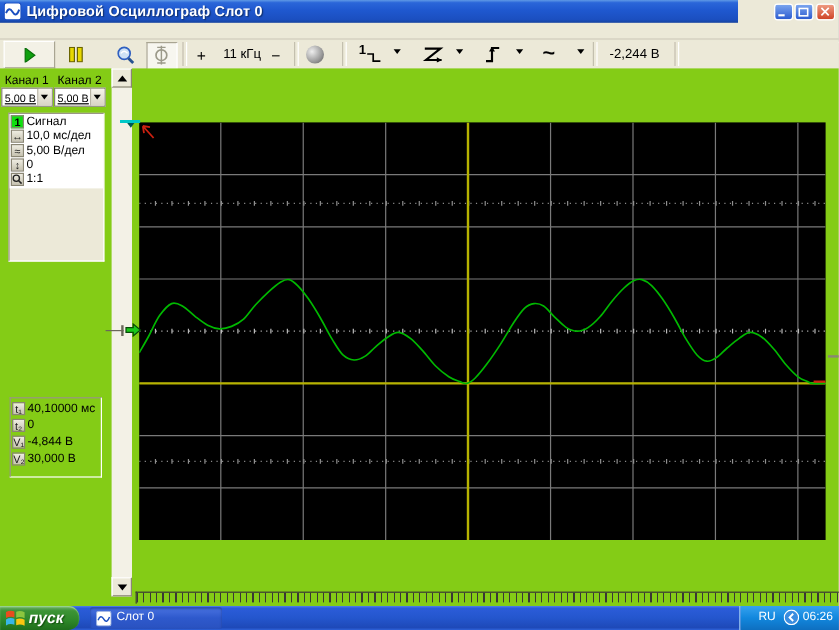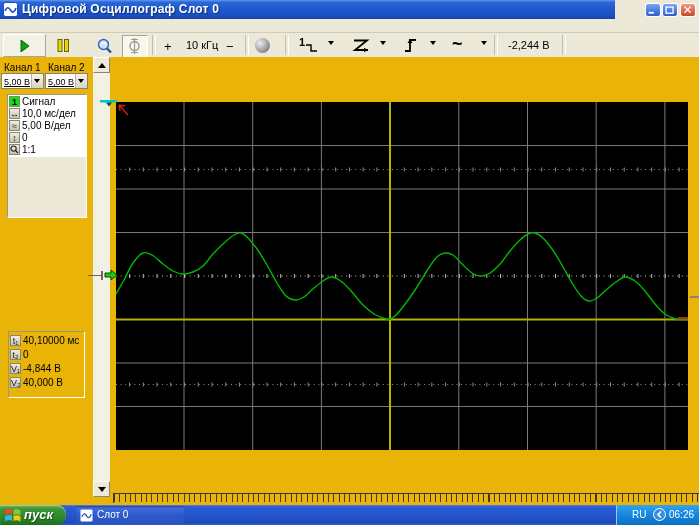--- a/index.html
+++ b/index.html
@@ -16,21 +16,21 @@
   .winbtn.close{left:680px;background:linear-gradient(180deg,#ee9a80,#cf4527);}
   .winbtn svg{display:block;}
   .menubar{position:absolute;left:0;top:19px;width:699px;height:14px;background:#ece9d8;font-size:11px;color:#000;}
   .menubar span{position:absolute;top:1px;}
   .menu-sep{position:absolute;left:0;top:32px;width:699px;height:2px;border-top:1px solid #cfccbc;border-bottom:1px solid #fff;}
   .toolbar{position:absolute;left:0;top:34px;width:699px;height:23px;background:#ece9d8;font-size:11px;}
   .tb-sep{position:absolute;top:1px;width:2px;height:20px;border-left:1px solid #c3bfae;border-right:1px solid #fff;}
   .tb-txt{position:absolute;top:5px;color:#000;}
   .playbtn{position:absolute;left:3px;top:0px;width:41px;height:21px;background:#f3f1e6;border:1px solid;border-color:#fff #a9a592 #a9a592 #fff;}
   .ddarrow{position:absolute;top:7px;width:0;height:0;border-left:3px solid transparent;border-right:3px solid transparent;border-top:4px solid #000;}
-  .client{position:absolute;left:0;top:57px;width:699px;height:448px;background:#eab308;}
+  .client{position:absolute;left:0;top:57px;width:699px;height:448px;background:#84cc16;}
   .chlabel{position:absolute;top:5px;font-size:10px;color:#000;}
   .combo{position:absolute;top:16px;width:43px;height:16px;background:#fff;border:1px solid #848270;box-sizing:border-box;font-size:9px;}
   .combo .val{position:absolute;left:2px;top:3px;text-decoration:underline;}
   .combo .cbtn{position:absolute;right:0;top:0;width:11px;height:14px;background:linear-gradient(180deg,#f6f4ea,#d8d4c4);border-left:1px solid #b8b4a4;}
   .combo .cbtn:after{content:"";position:absolute;left:2px;top:5px;border-left:3px solid transparent;border-right:3px solid transparent;border-top:4px solid #000;}
   .infobox{position:absolute;left:7px;top:37px;width:80px;height:124px;background:#ece9d8;border:1px solid;border-color:#9a9684 #fff #fff #9a9684;box-sizing:border-box;}
   .infobox .white{position:absolute;left:0;top:0;width:78px;height:62px;background:#fff;}
   .irow{position:absolute;left:1px;height:12px;font-size:10px;color:#000;white-space:nowrap;}
   .irow .ic{position:absolute;left:0;top:0;width:11px;height:11px;background:linear-gradient(180deg,#efede2,#c6c2b0);border:1px solid #8a8674;box-sizing:border-box;font-size:9px;text-align:center;line-height:10px;color:#222;overflow:hidden;}
   .irow .tx{position:absolute;left:13px;top:0px;}
@@ -106,21 +106,21 @@
       <path d="M4.7 6.5 Q7.5 2.8 10.3 6.5" fill="none" stroke="#fff" stroke-width="1.2"></path>
     </svg>
     <div class="abs" style="left:122px;top:1px;width:24px;height:21px;background:#f7f6ef;border:1px solid;border-color:#a9a592 #fff #fff #a9a592;">
       <svg style="position:absolute;left:4px;top:2px" width="15" height="16" viewBox="0 0 15 16">
         <circle cx="7.5" cy="8" r="4.5" fill="none" stroke="#9c9a8a" stroke-width="1.4"></circle>
         <path d="M7.5 0 V16 M4 1.5 H11 M4 14.5 H11" stroke="#9c9a8a" stroke-width="1.2"></path>
       </svg>
     </div>
     <div class="tb-sep" style="left:152px"></div>
     <span class="tb-txt" style="left:164px;font-size:13px;">+</span>
-    <span class="tb-txt" style="left:186px">10 кГц</span>
+    <span class="tb-txt" style="left:186px">11 кГц</span>
     <span class="tb-txt" style="left:226px;font-size:13px;">−</span>
     <div class="tb-sep" style="left:245px"></div>
     <div class="abs" style="left:255px;top:4px;width:15px;height:15px;border-radius:50%;background:radial-gradient(circle at 5px 5px,#eee,#999 60%,#555);"></div>
     <div class="tb-sep" style="left:285px"></div>
     <span class="tb-txt" style="left:299px;top:2px;font-weight:bold;font-size:11px">1</span>
     <svg class="abs" style="left:305px;top:9px" width="14" height="10" viewBox="0 0 14 10">
         <path d="M1 2 H6 V8 H12" fill="none" stroke="#000" stroke-width="1.4"></path>
       </svg>
     <div class="ddarrow" style="left:328px"></div>
     <svg class="abs" style="left:352px;top:5px" width="18" height="13" viewBox="0 0 18 13">
@@ -189,21 +189,21 @@
       <div class="irow" style="top:17px">
         <span class="ic">t₂</span>
           <span class="tx">0</span>
         </div>
       <div class="irow" style="top:31px">
         <span class="ic">V₁</span>
           <span class="tx">-4,844 В</span>
         </div>
       <div class="irow" style="top:45px">
         <span class="ic">V₂</span>
-          <span class="tx">40,000 В</span>
+          <span class="tx">30,000 В</span>
         </div>
     </div>
 
     <div class="vsb">
       <div class="sbtn up" style="top:0"></div>
       <div class="sbtn down" style="top:424px"></div>
     </div>
 
     <svg id="plot" class="plot" width="572" height="348" viewBox="0 0 572 348">
         <line x1="68" y1="0" x2="68" y2="348" stroke="#7a7a7a" stroke-width="1"></line>

